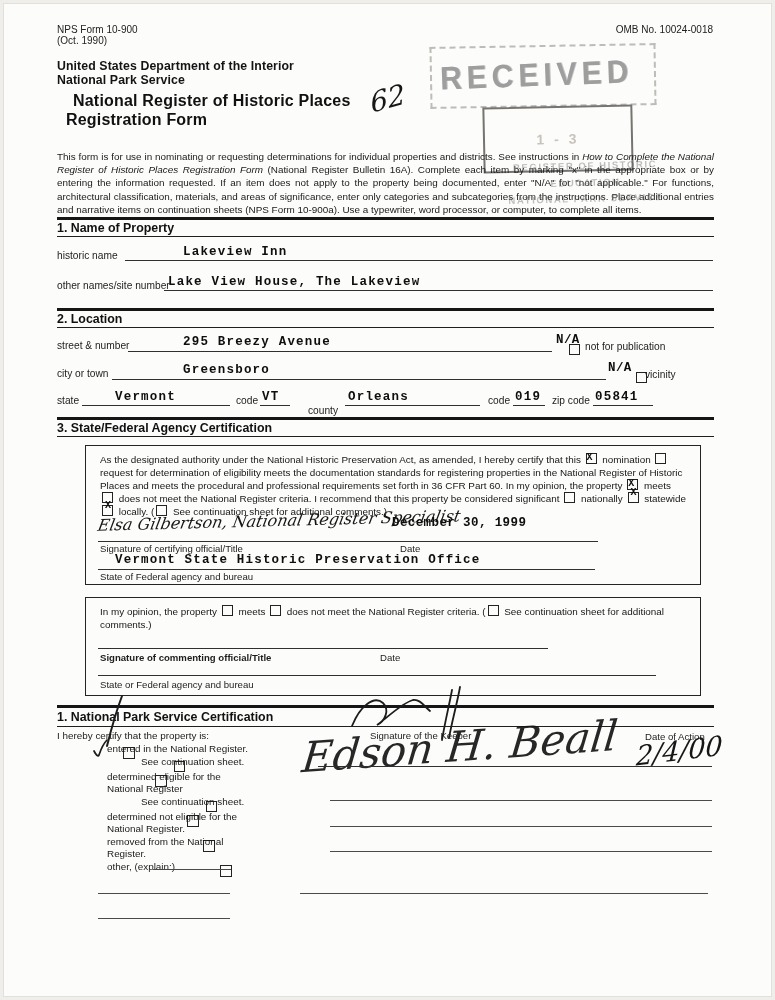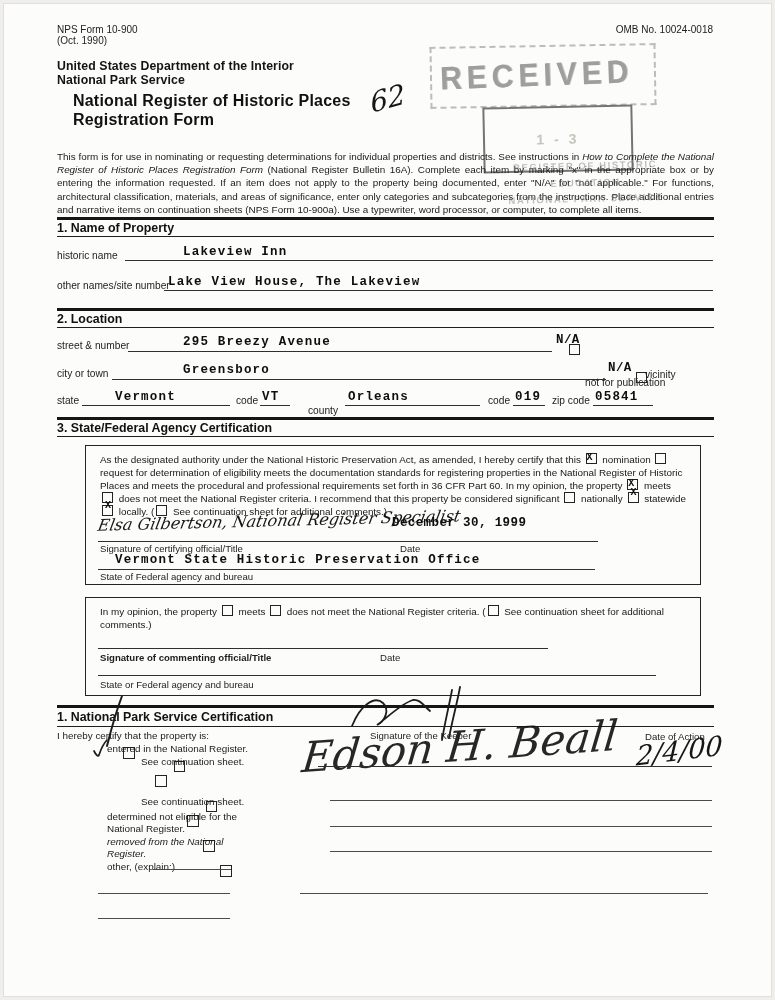--- a/index.html
+++ b/index.html
@@ -58,21 +58,21 @@
 
   
   <div class="abs meta" style="left:57px;top:24px;">NPS Form 10-900</div>
   <div class="abs meta" style="left:57px;top:35px;">(Oct. 1990)</div>
   <div class="abs meta" style="left:558px;top:24px;width:155px;text-align:right;">OMB No. 10024-0018</div>
 
   <div class="abs bold12" style="left:57px;top:59px;">United States Department of the Interior</div>
   <div class="abs bold12" style="left:57px;top:73px;">National Park Service</div>
 
   <div class="abs title" style="left:57px;top:92px;">National Register of Historic Places</div>
-  <div class="abs title" style="left:57px;top:111px;">Registration Form</div>
+  <div class="abs title" style="left:50px;top:111px;">Registration Form</div>
 
   
   <div class="abs stamp-frame" style="left:430px;top:45px;width:222px;height:58px;">
     <div class="abs received" style="left:8px;top:11px;">RECEIVED</div>
   </div>
   <div class="abs stampbox" style="left:483px;top:106px;width:146px;height:62px;">
     <span class="stampbox-inner">1 - 3</span>
   </div>
   <div class="abs autograph" style="left:370px;top:82px;font-size:28px;transform:rotate(-15deg) skewX(-8deg);">62</div>
 
@@ -104,21 +104,21 @@
   
   <div class="abs rule3" style="left:57px;top:308px;width:657px;"></div>
   <div class="abs h" style="left:57px;top:312px;">2. Location</div>
   <div class="abs rule1" style="left:57px;top:327px;width:657px;"></div>
 
   <div class="abs lbl" style="left:57px;top:340px;">street &amp; number</div>
   <div class="abs hline" style="left:128px;top:338px;width:424px;height:13px;"></div>
   <div class="abs typed" style="left:183px;top:335px;">295 Breezy Avenue</div>
   <div class="abs typed tight" style="left:556px;top:333px;z-index:2;">N/A</div>
   <div class="abs cb" style="left:569px;top:340px;"></div>
-  <div class="abs lbl" style="left:585px;top:341px;margin-top:36px;">not for publication</div>
+  <div class="abs lbl" style="left:585px;top:341px;">not for publication</div>
 
   <div class="abs lbl" style="left:57px;top:368px;">city or town</div>
   <div class="abs hline" style="left:112px;top:366px;width:494px;height:13px;"></div>
   <div class="abs typed" style="left:183px;top:363px;">Greensboro</div>
   <div class="abs typed tight" style="left:608px;top:361px;z-index:2;">N/A</div>
   <div class="abs cb" style="left:621px;top:368px;"></div>
   <div class="abs lbl" style="left:645px;top:369px;">vicinity</div>
 
   <div class="abs lbl" style="left:57px;top:395px;">state</div>
   <div class="abs hline" style="left:82px;top:392px;width:148px;height:13px;"></div>
@@ -207,28 +207,29 @@
   <div class="abs hline lt" style="left:330px;top:838px;width:382px;height:13px;"></div>
   <div class="abs hline lt" style="left:300px;top:880px;width:408px;height:13px;"></div>
 
   
   <div class="abs cb big" style="left:92px;top:744px;"></div>
   <div class="abs opt" style="left:107px;top:743px;width:210px;">entered in the National Register.</div>
   <div class="abs cb" style="left:127px;top:757px;"></div>
   <div class="abs opt" style="left:141px;top:756px;">See continuation sheet.</div>
 
   <div class="abs cb big" style="left:92px;top:772px;"></div>
+  <div class="abs opt" style="left:107px;top:771px;width:140px;">determined eligible for the National Register</div>
   <div class="abs cb" style="left:127px;top:797px;"></div>
   <div class="abs opt" style="left:141px;top:796px;">See continuation sheet.</div>
 
   <div class="abs cb big" style="left:92px;top:812px;"></div>
   <div class="abs opt" style="left:107px;top:811px;width:160px;">determined not eligible for the National Register.</div>
 
   <div class="abs cb big" style="left:92px;top:837px;"></div>
-  <div class="abs opt" style="left:107px;top:836px;width:135px;font-style:italic;">removed from the National Register.</div>
+  <div class="abs opt" style="left:107px;top:836px;width:135px;">removed from the National Register.</div>
 
   <div class="abs cb big" style="left:92px;top:862px;"></div>
   <div class="abs opt" style="left:107px;top:861px;">other, (explain:)</div>
   <div class="abs hline lt" style="left:153px;top:857px;width:78px;height:12px;"></div>
 
   <div class="abs hline lt" style="left:98px;top:880px;width:132px;height:13px;"></div>
   <div class="abs hline lt" style="left:98px;top:905px;width:132px;height:13px;"></div>
 
   
   <svg class="ink" width="775" height="1000" viewBox="0 0 775 1000">

